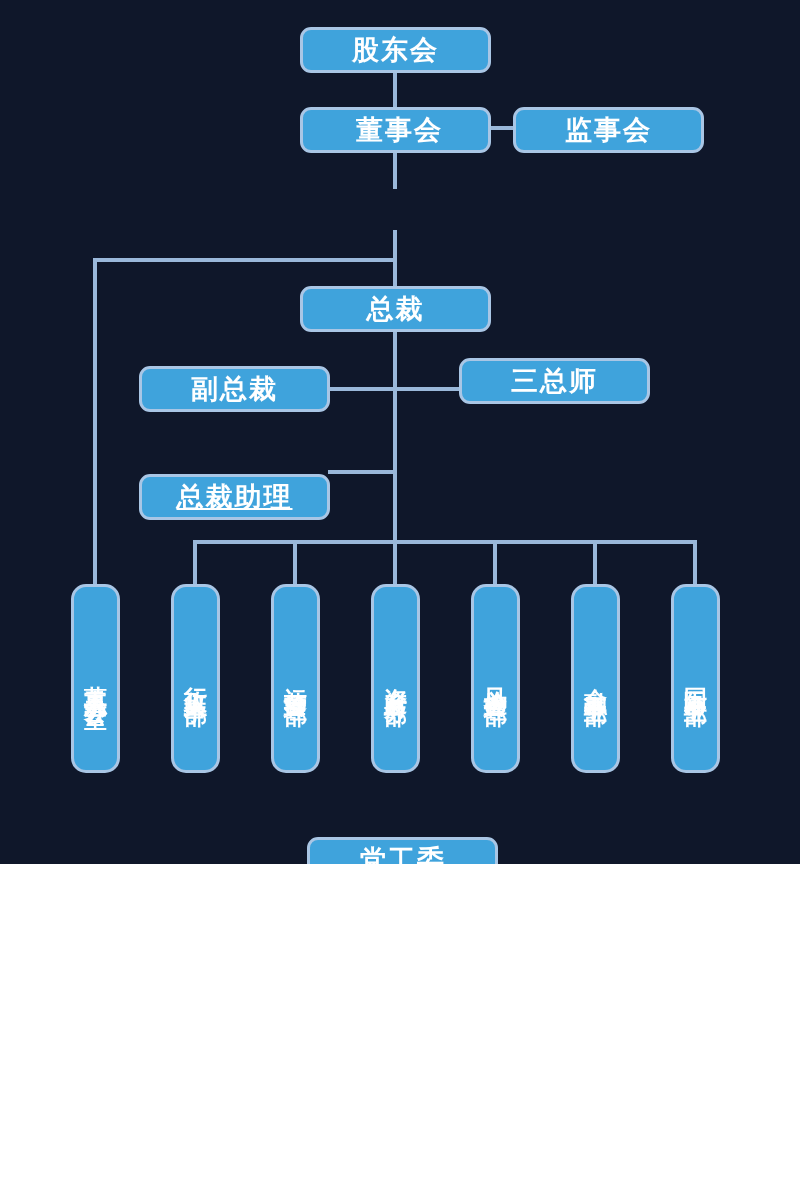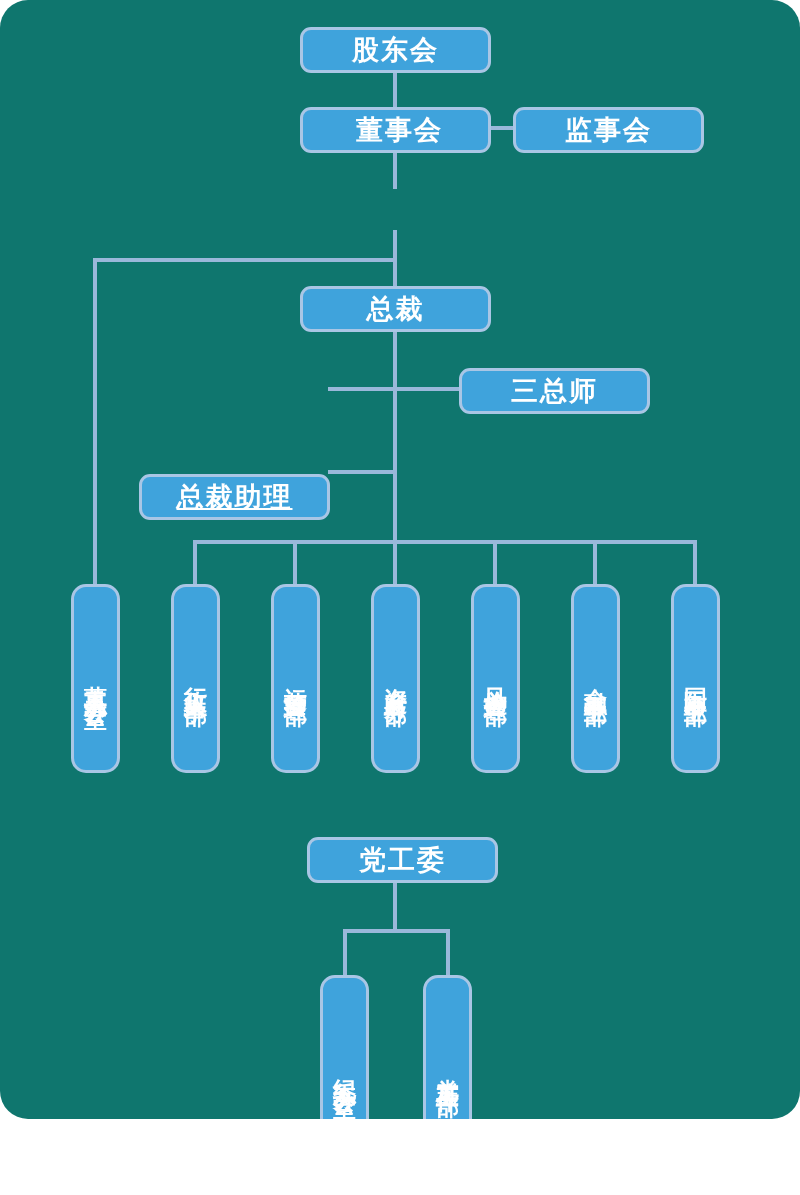--- a/index.html
+++ b/index.html
@@ -6,24 +6,23 @@
     margin: 0;
     padding: 0;
     background: #ffffff;
   }
   body {
     font-family: "Liberation Sans", sans-serif;
   }
   .canvas {
     position: relative;
     width: 800px;
-    height: 1119px;
-    background: #0f766e;
+    height: 864px;
+    background: #0f172a;
     overflow: hidden;
-    border-radius: 28px;
   }
   
   .line {
     position: absolute;
     background: #9ab8da;
   }
   .line.h { height: 4px; }
   .line.v { width: 4px; }
   
   .node {
@@ -55,21 +54,21 @@
     letter-spacing: 4px;
     line-height: 49px;
   }
   
   .n-shareholders   { left: 300px; top: 27px; }
   .n-board          { left: 300px; top: 107px; padding-left: 8px; }
   .n-supervisory    { left: 513px; top: 107px; }
   .n-chairman       { left: 300px; top: 187px; }
   .n-president      { left: 300px; top: 286px; }
   .n-vp             { left: 139px; top: 366px; }
-  .n-chiefs         { left: 459px; top: 368px; }
+  .n-chiefs         { left: 459px; top: 358px; }
   .n-assistant      { left: 139px; top: 474px; text-decoration: underline; }
   .n-party          { left: 307px; top: 837px; width: 156px; }
   
   .n-board-office   { left: 71px;  top: 584px; }
   .n-admin-hr       { left: 171px; top: 584px; }
   .n-operations     { left: 271px; top: 584px; }
   .n-asset-finance  { left: 371px; top: 584px; }
   .n-risk-control   { left: 471px; top: 584px; }
   .n-finance-biz    { left: 571px; top: 584px; }
   .n-intl-biz       { left: 671px; top: 584px; }
@@ -99,20 +98,21 @@
   <div class="line v" style="left:693px; top:540px; height:46px;"></div>
   <div class="line v" style="left:393px; top:881px; height:52px;"></div>
   <div class="line h" style="left:343px; top:929px; width:107px;"></div>
   <div class="line v" style="left:343px; top:929px; height:48px;"></div>
   <div class="line v" style="left:446px; top:929px; height:48px;"></div>
 
   <div class="node h n-shareholders">股东会</div>
   <div class="node h n-board">董事会</div>
   <div class="node h n-supervisory">监事会</div>
   <div class="node h n-president">总裁</div>
+  <div class="node h n-vp">副总裁</div>
   <div class="node h n-chiefs">三总师</div>
   <div class="node h n-assistant">总裁助理</div>
 
   <div class="node v n-board-office">董事会办公室</div>
   <div class="node v n-admin-hr">行政人事部</div>
   <div class="node v n-operations">运营管理部</div>
   <div class="node v n-asset-finance">资产财务部</div>
   <div class="node v n-risk-control">风控管理部</div>
   <div class="node v n-finance-biz">金融事业部</div>
   <div class="node v n-intl-biz">国际事业部</div>

